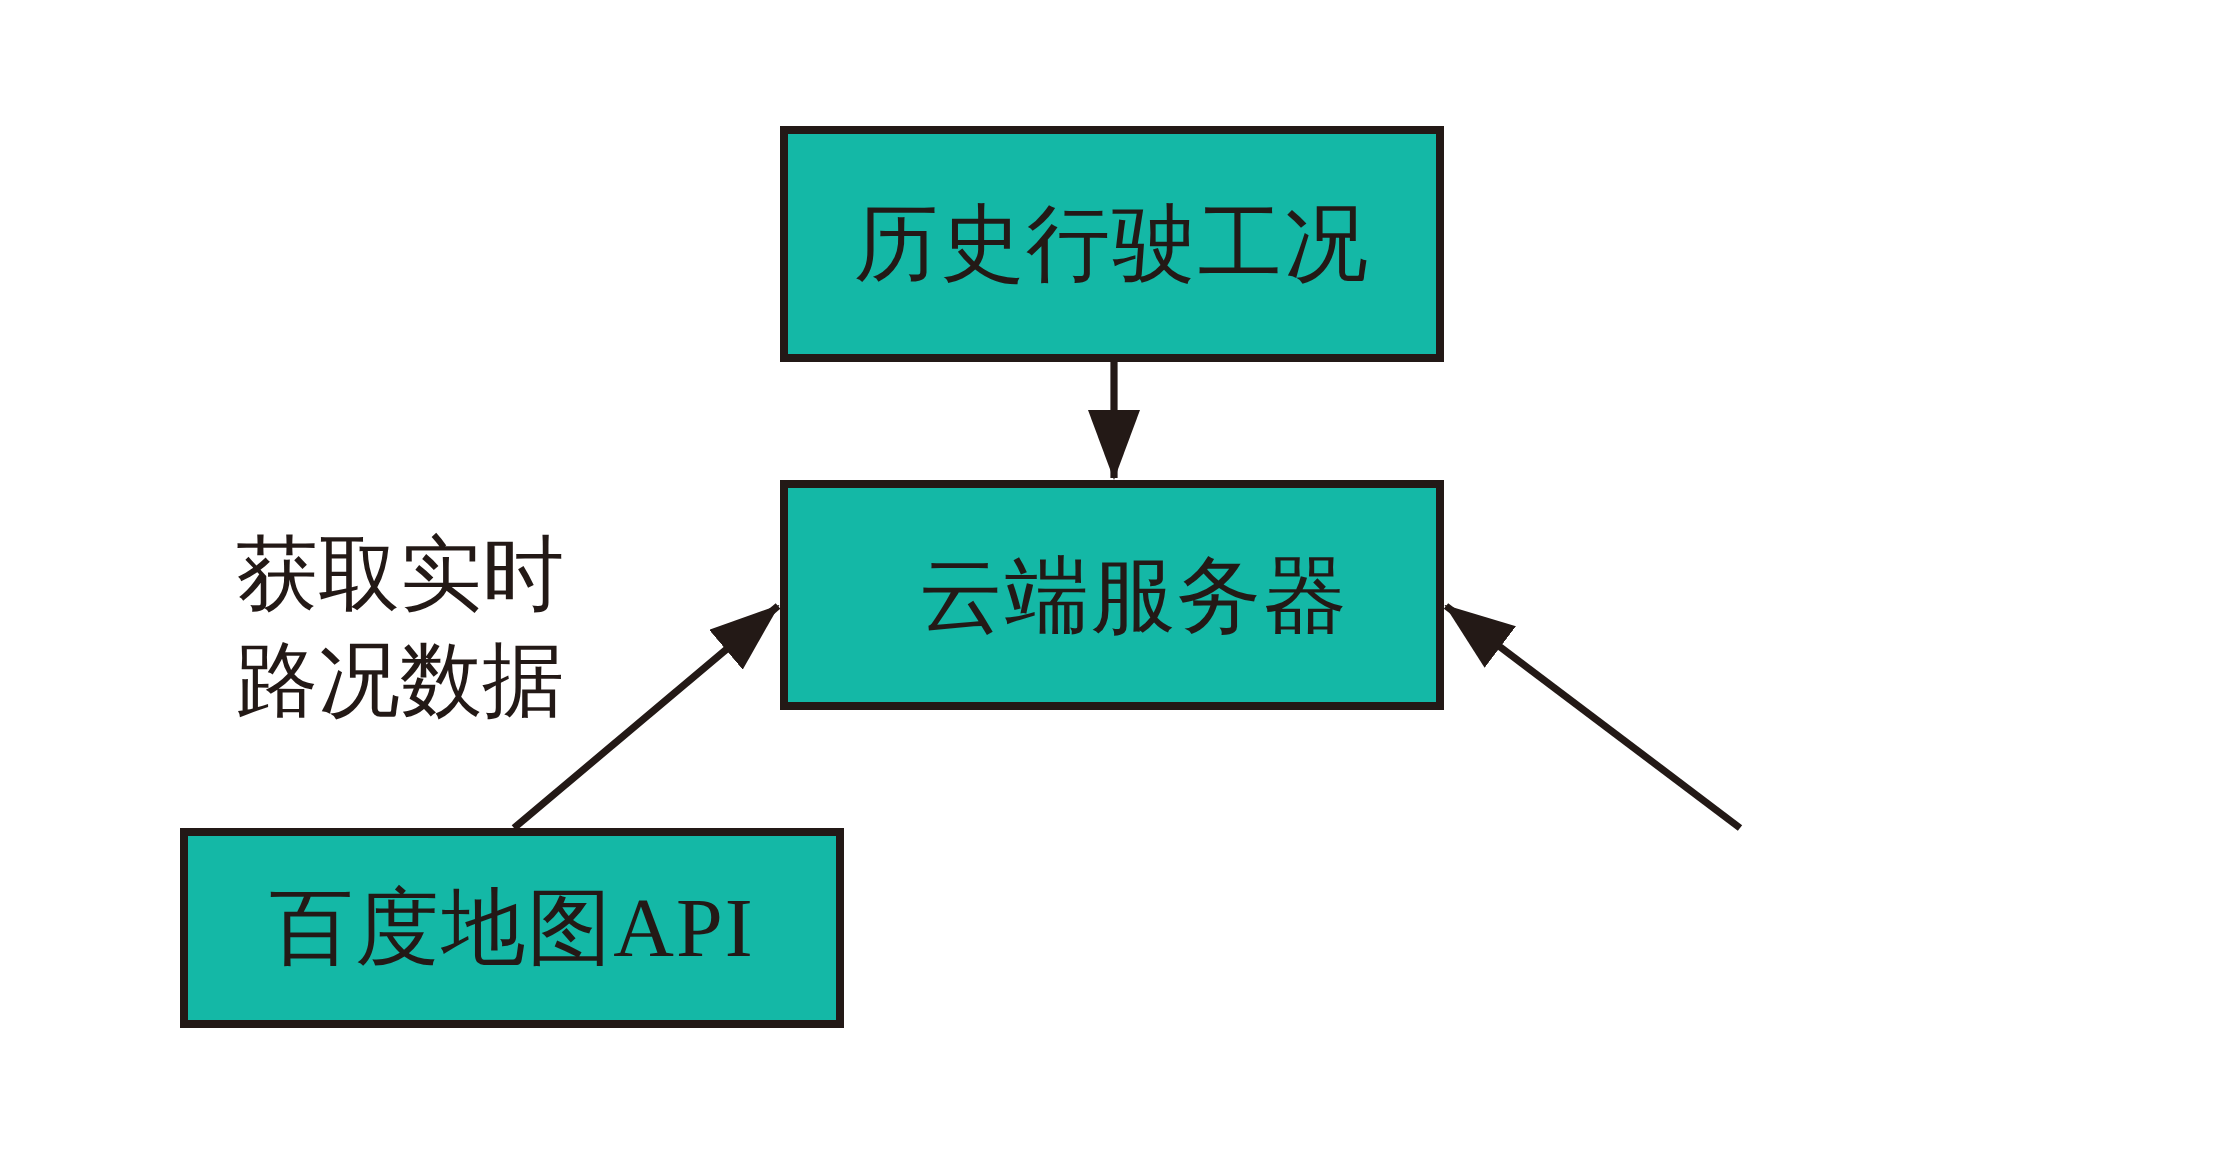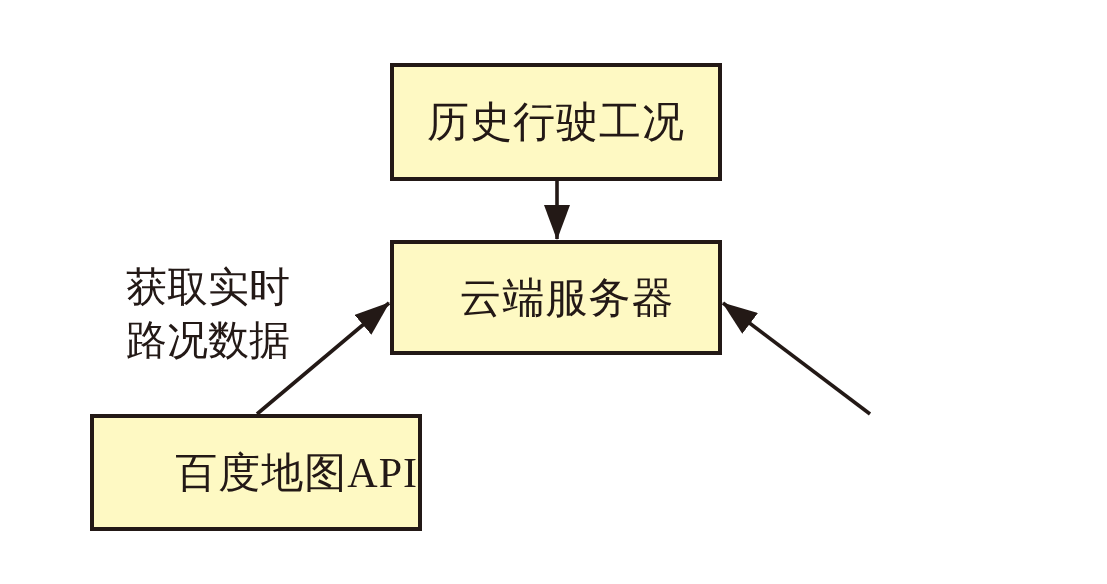--- a/index.html
+++ b/index.html
@@ -19,41 +19,41 @@
   .arrows-layer {
     position: absolute;
     left: 0;
     top: 0;
     width: 1107px;
     height: 584px;
   }
   .node {
     position: absolute;
     border: 4px solid #231916;
-    background: #fef9c3;
+    background: #14b8a6;
     display: flex;
     align-items: center;
     justify-content: center;
     box-sizing: border-box;
   }
   .node-label {
     font-size: 42px;
     letter-spacing: 1px;
     color: #231916;
     white-space: nowrap;
   }
   .node-history { left: 390px; top: 63px;  width: 332px; height: 118px; }
   .node-cloud   { left: 390px; top: 240px; width: 332px; height: 115px; padding-left: 22px; }
-  .node-baidu   { left: 90px;  top: 414px; width: 332px; height: 117px; justify-content: flex-end; }
+  .node-baidu   { left: 90px;  top: 414px; width: 332px; height: 100px; }
   .node-vehicle { left: 705px; top: 414px; width: 333px; height: 115px; }
   .edge-label {
     position: absolute;
     font-size: 41px;
     line-height: 53px;
-    text-align: right;
+    text-align: center;
     white-space: pre-line;
     color: #231916;
   }
   .edge-label-left  { left: 110px; top: 261px; width: 180px; }
   .edge-label-right { left: 823px; top: 263px; width: 132px; }
 </style>
 </head>
 <body>
 
 <div class="canvas">

